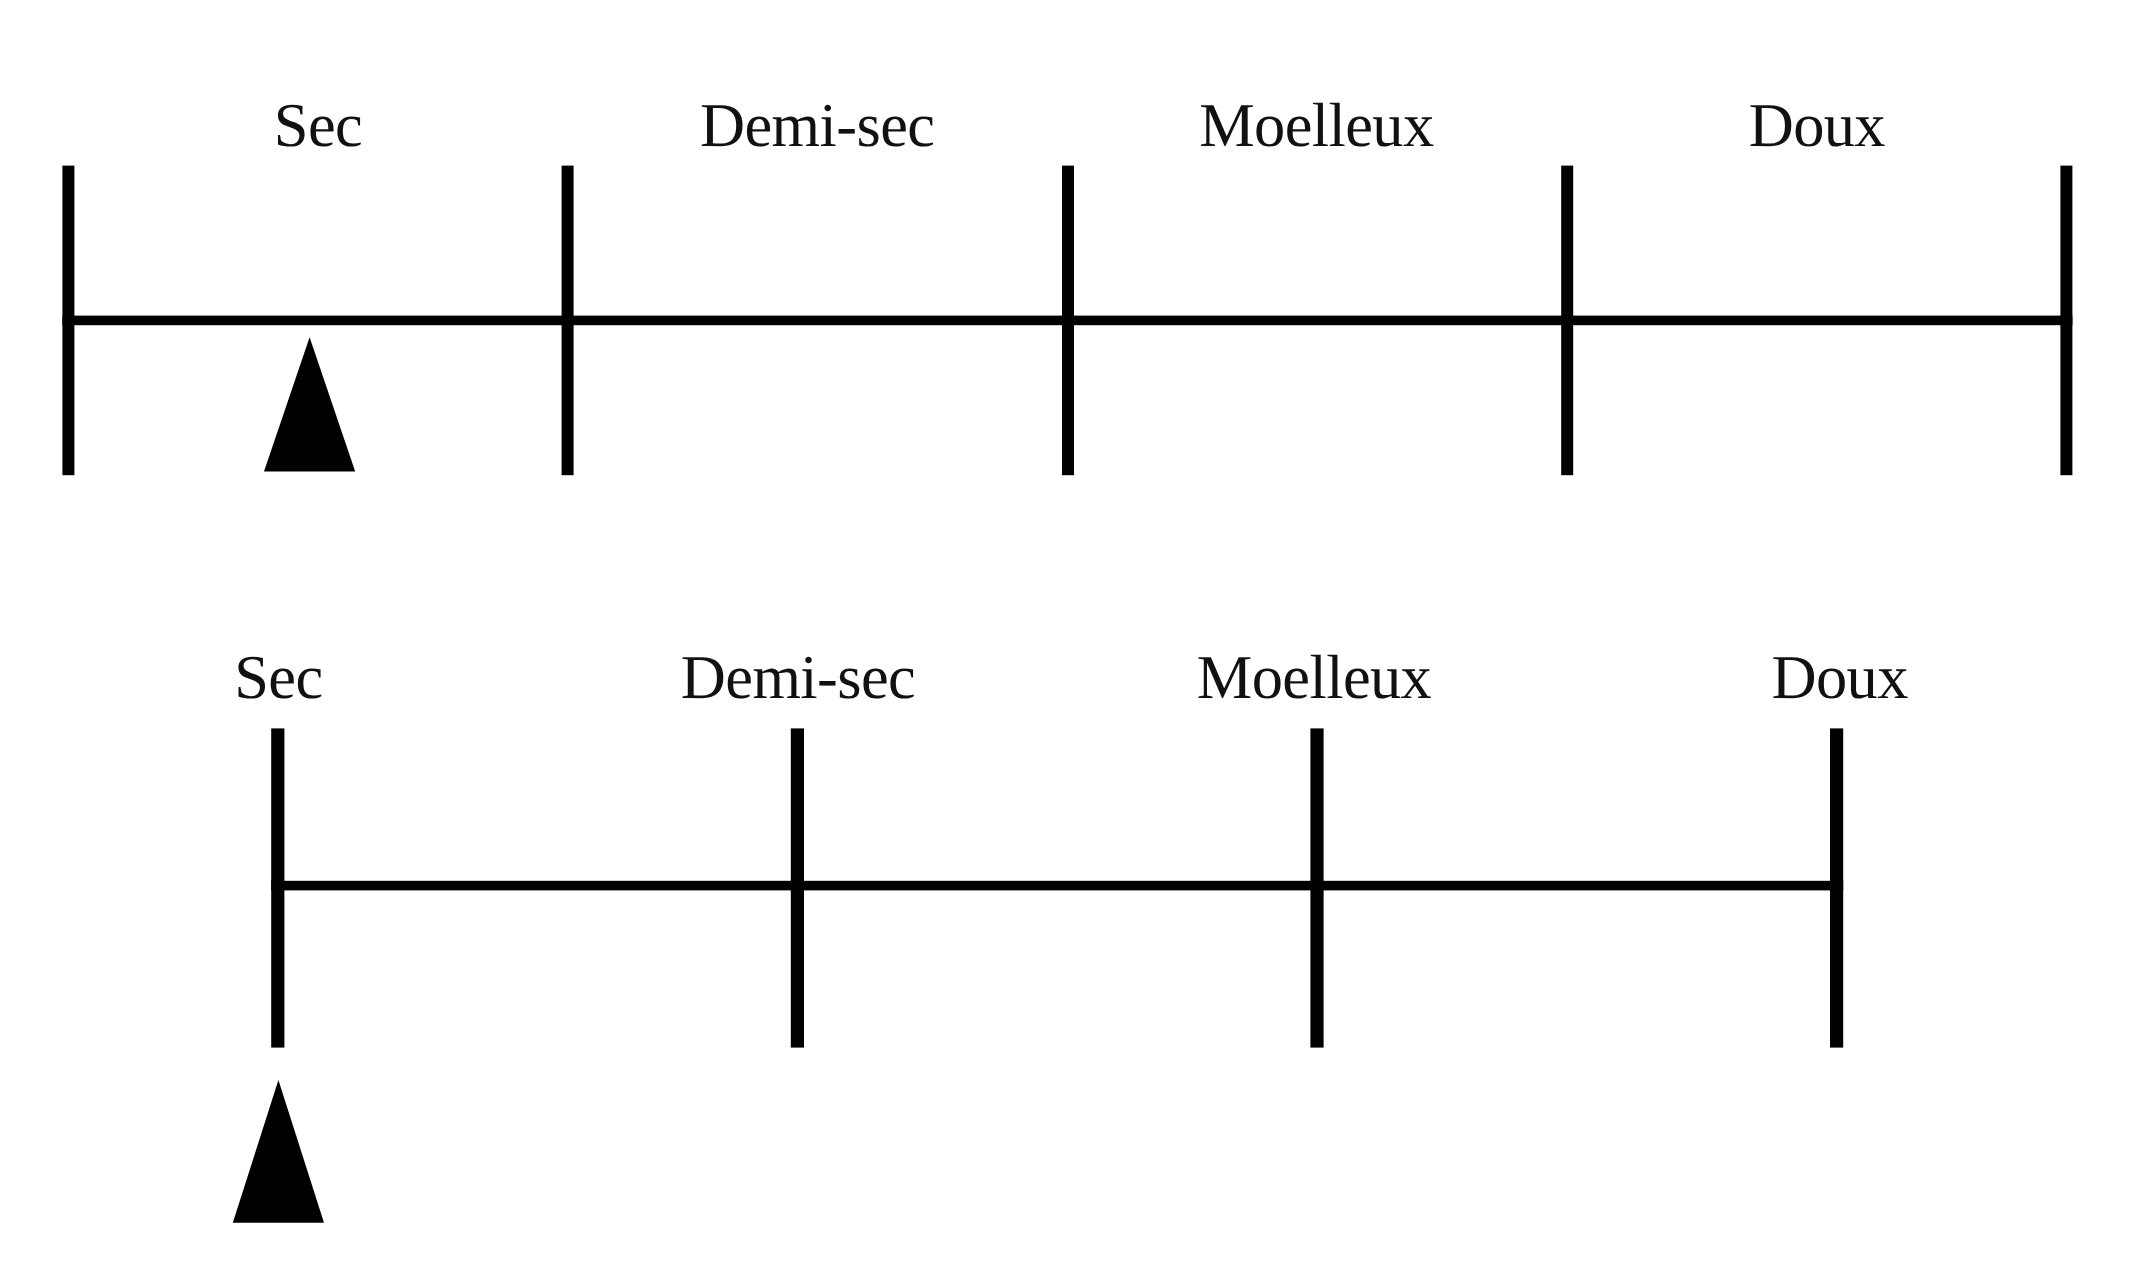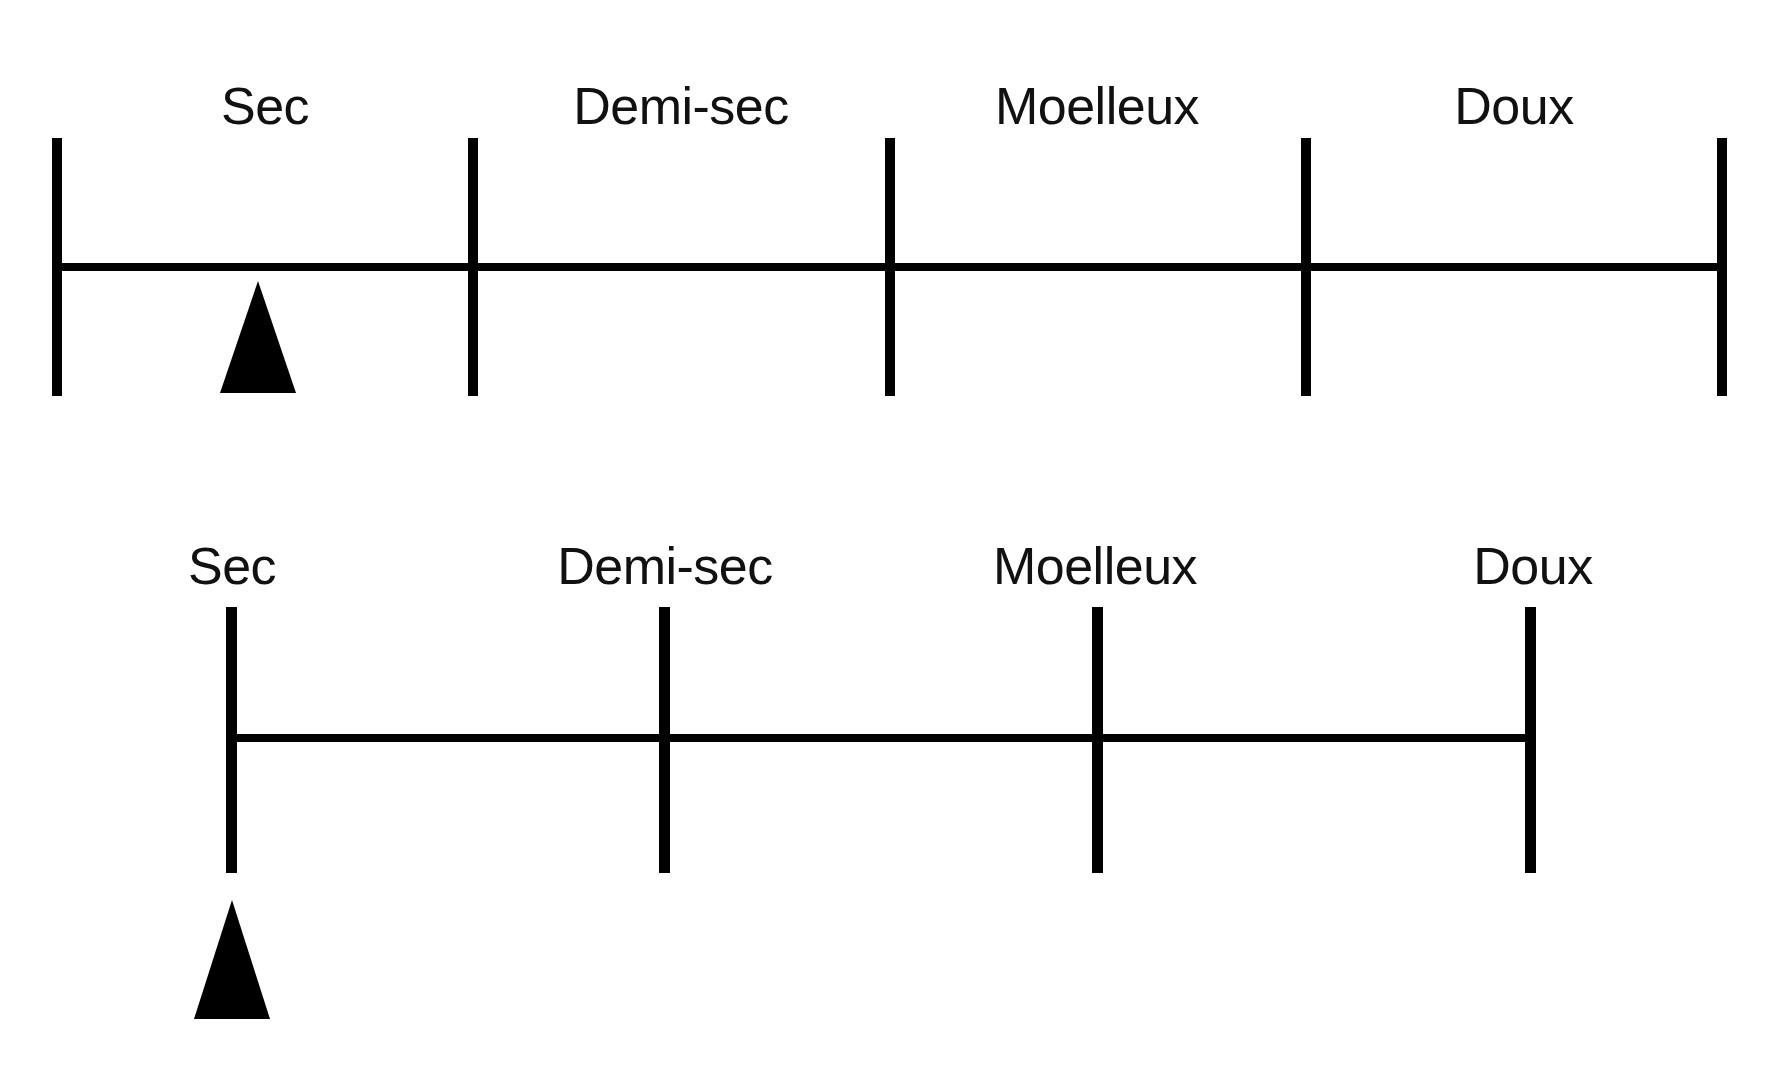--- a/index.html
+++ b/index.html
@@ -6,21 +6,21 @@
     margin: 0;
     padding: 0;
     background: #ffffff;
   }
   #canvas {
     position: relative;
     width: 1774px;
     height: 1066px;
     background: #ffffff;
     overflow: hidden;
-    font-family: Liberation Sans, sans-serif;
+    font-family: Liberation Serif, serif;
   }
   .scale {
     position: absolute;
     left: 0;
     top: 0;
     width: 100%;
     height: 100%;
   }
   .tick {
     position: absolute;

